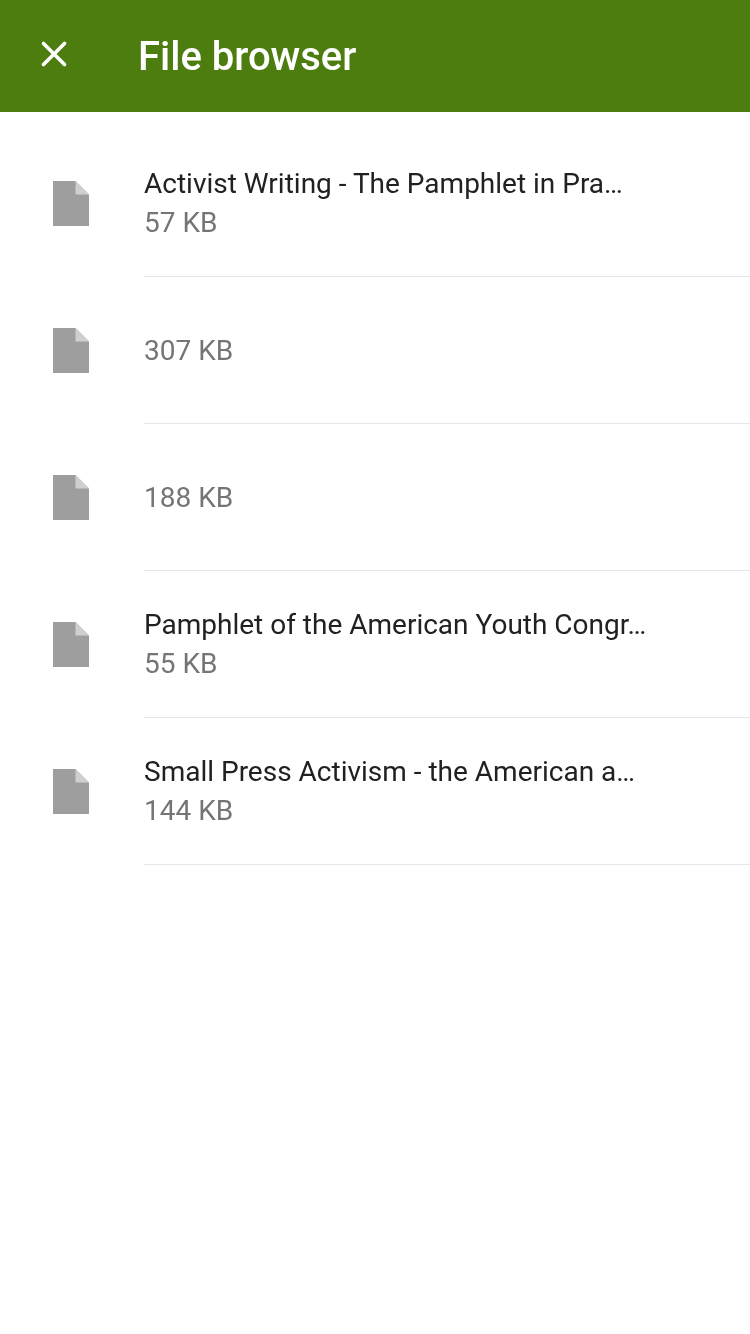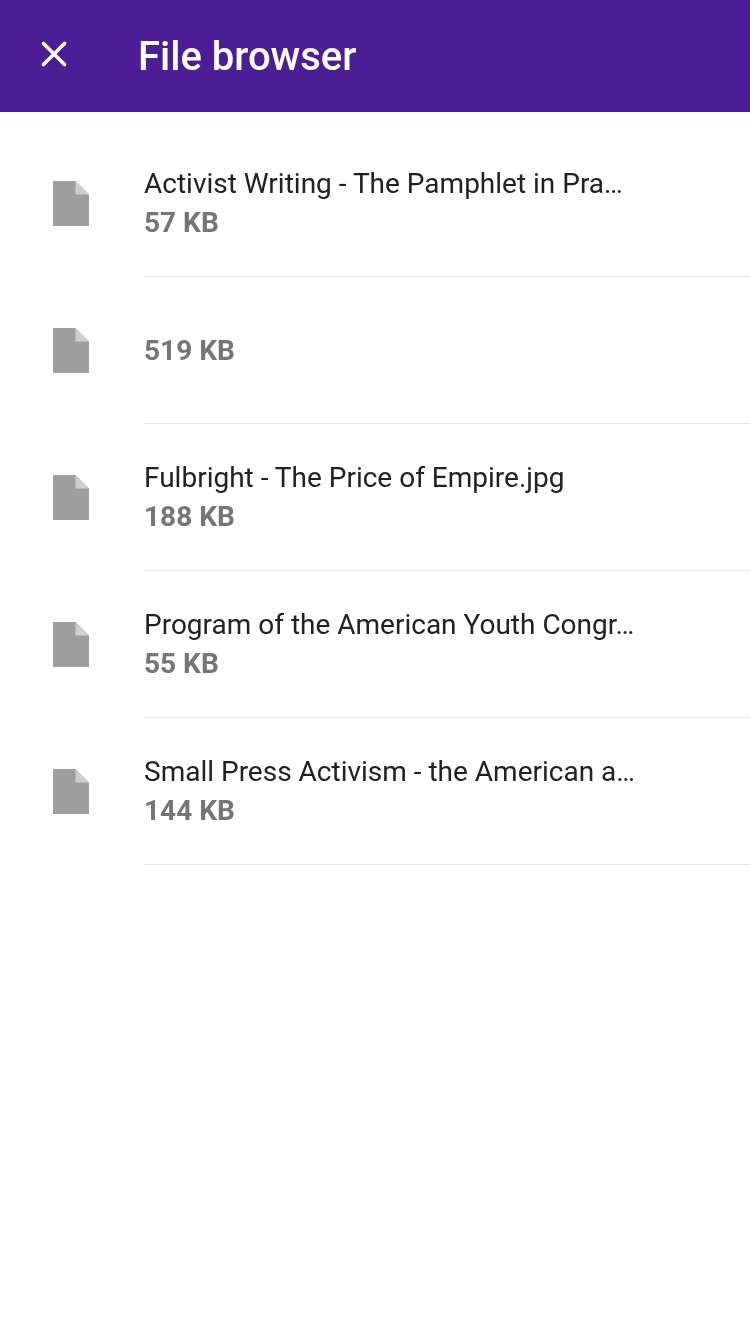--- a/index.html
+++ b/index.html
@@ -8,21 +8,21 @@
       box-sizing: border-box;
     }
     body {
       font-family: Roboto, -apple-system, BlinkMacSystemFont, "Segoe UI", Arial, sans-serif;
       width: 750px;
       height: 1334px;
       background: #ffffff;
       overflow: hidden;
     }
     .header {
-      background: #4c1d95;
+      background: #4d7c0f;
       height: 112px;
       display: flex;
       align-items: center;
       padding-left: 30px;
     }
     .close-btn {
       width: 48px;
       height: 48px;
       display: flex;
       align-items: center;
@@ -71,21 +71,21 @@
       color: #212121;
       font-weight: 400;
       white-space: nowrap;
       overflow: hidden;
       text-overflow: ellipsis;
       margin-bottom: 6px;
     }
     .file-size {
       font-size: 28px;
       color: #757575;
-      font-weight: 700;
+      font-weight: 400;
     }
     .divider {
       height: 1px;
       background: #e6e6e6;
       margin-left: 144px;
     }
   </style>
 </head>
 <body>
 
@@ -118,48 +118,47 @@
   <div class="divider"></div>
 
   <div class="file-item">
     <div class="file-icon">
       <svg viewBox="0 0 24 30">
           <path d="M0 0 L15 0 L24 9 L24 30 L0 30 Z" fill="#9e9e9e"></path>
           <path d="M15 0 L15 9 L24 9 Z" fill="#cfcfcf"></path>
         </svg>
     </div>
     <div class="file-text">
-      <div class="file-size">519 KB</div>
+      <div class="file-size">307 KB</div>
     </div>
   </div>
   <div class="divider"></div>
 
   <div class="file-item">
     <div class="file-icon">
       <svg viewBox="0 0 24 30">
           <path d="M0 0 L15 0 L24 9 L24 30 L0 30 Z" fill="#9e9e9e"></path>
           <path d="M15 0 L15 9 L24 9 Z" fill="#cfcfcf"></path>
         </svg>
     </div>
     <div class="file-text">
-      <div class="file-name">Fulbright - The Price of Empire.jpg</div>
       <div class="file-size">188 KB</div>
     </div>
   </div>
   <div class="divider"></div>
 
   <div class="file-item">
     <div class="file-icon">
       <svg viewBox="0 0 24 30">
           <path d="M0 0 L15 0 L24 9 L24 30 L0 30 Z" fill="#9e9e9e"></path>
           <path d="M15 0 L15 9 L24 9 Z" fill="#cfcfcf"></path>
         </svg>
     </div>
     <div class="file-text">
-      <div class="file-name">Program of the American Youth Congr…</div>
+      <div class="file-name">Pamphlet of the American Youth Congr…</div>
       <div class="file-size">55 KB</div>
     </div>
   </div>
   <div class="divider"></div>
 
   <div class="file-item">
     <div class="file-icon">
       <svg viewBox="0 0 24 30">
           <path d="M0 0 L15 0 L24 9 L24 30 L0 30 Z" fill="#9e9e9e"></path>
           <path d="M15 0 L15 9 L24 9 Z" fill="#cfcfcf"></path>

